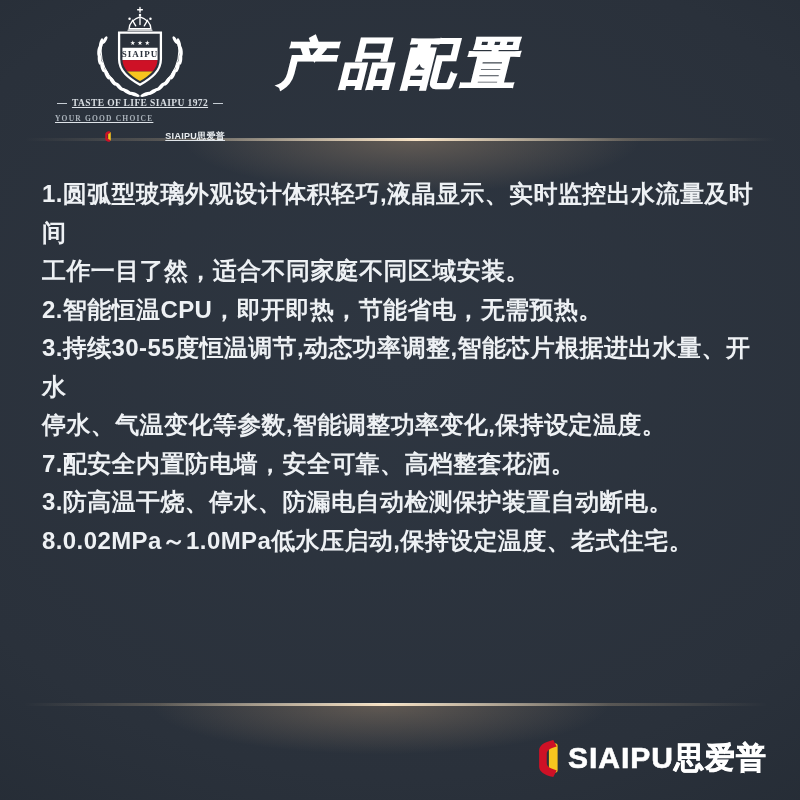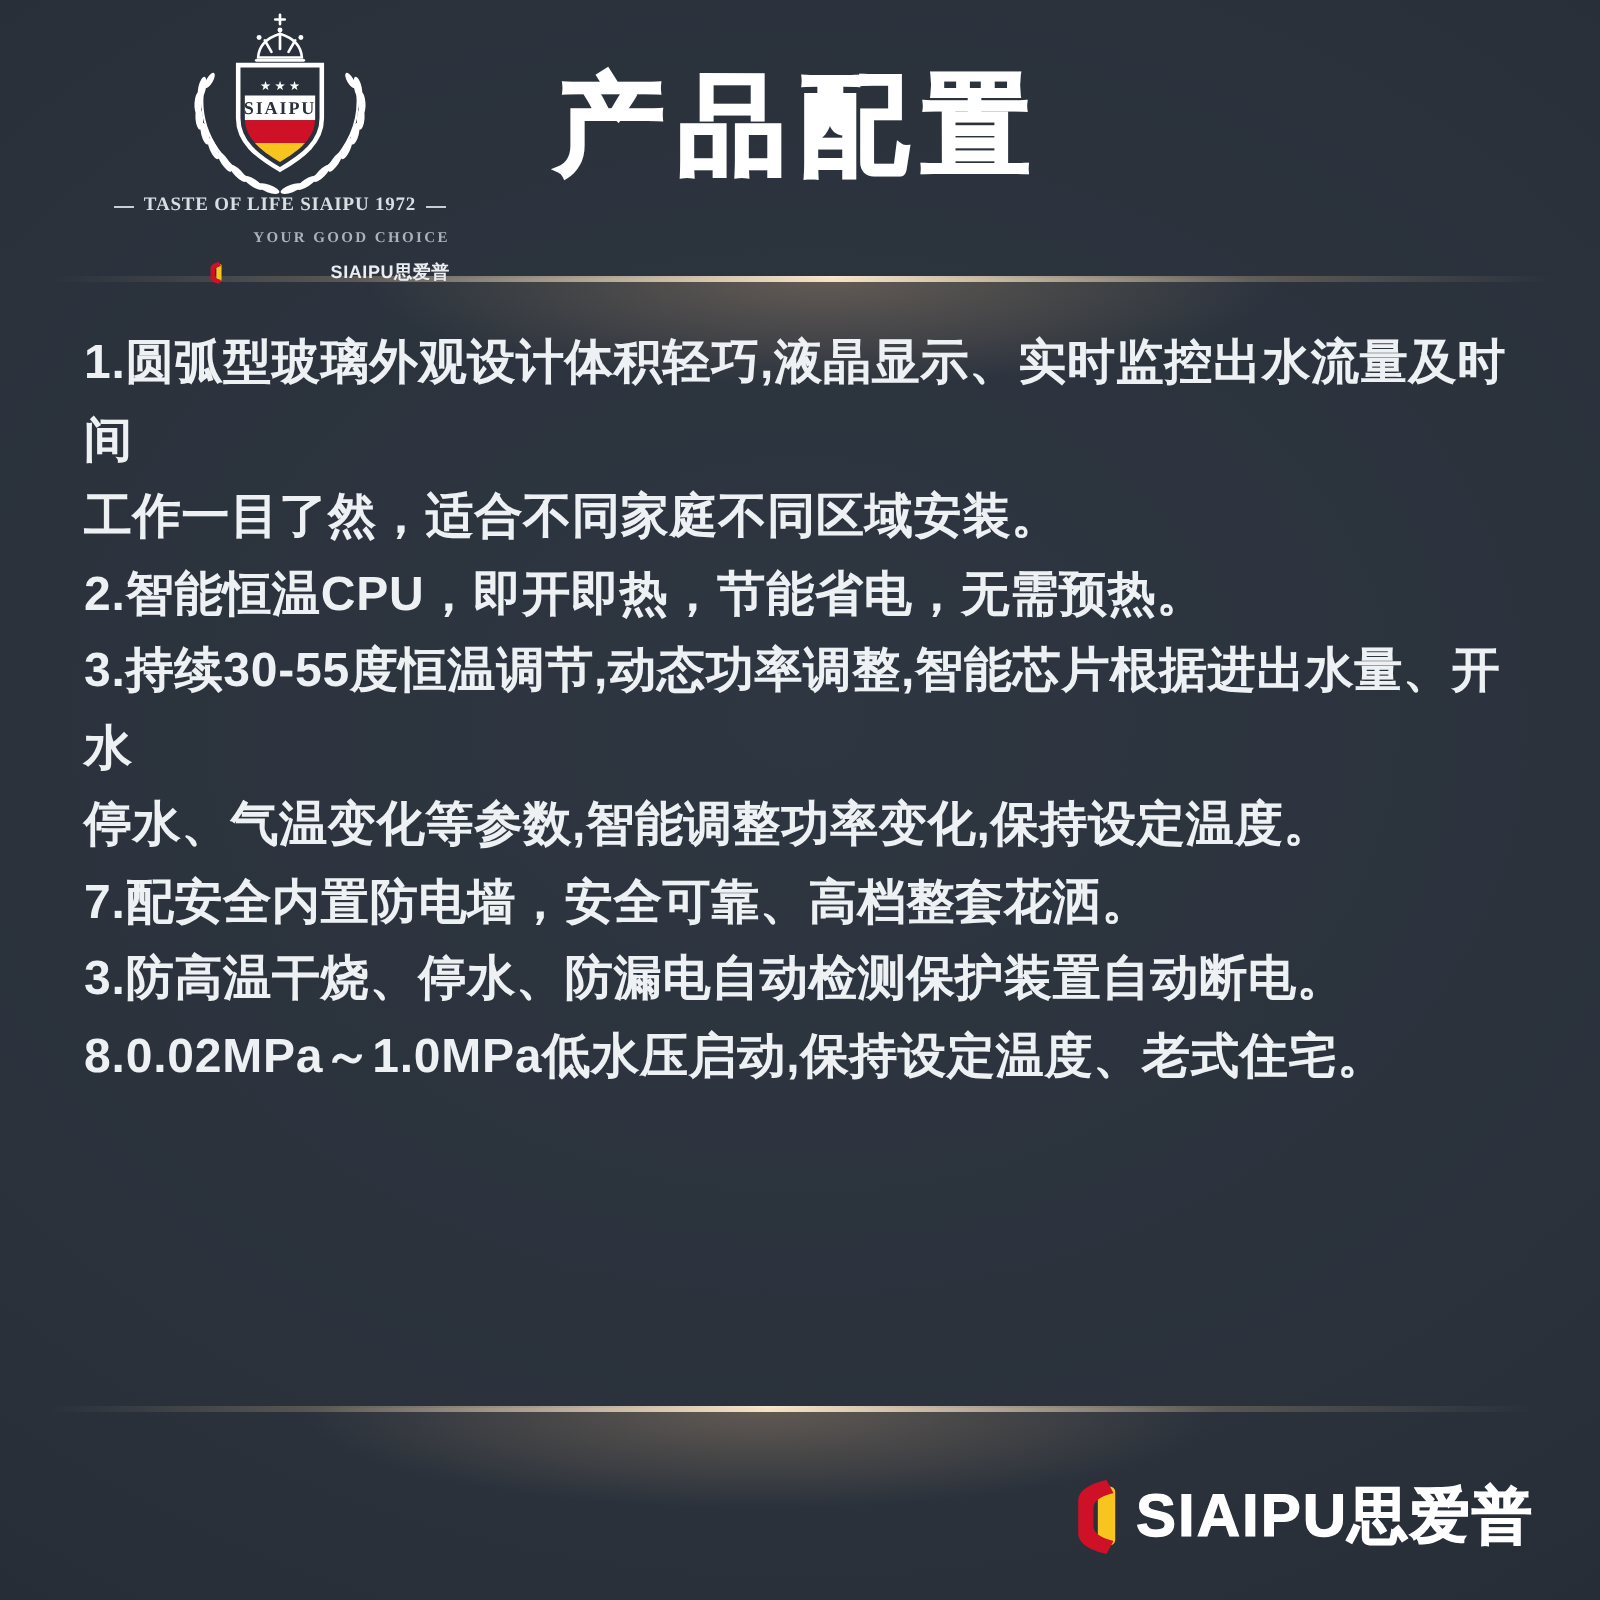--- a/index.html
+++ b/index.html
@@ -23,37 +23,37 @@
   .glow{position:absolute;pointer-events:none;}
   .glow-top{
     top:139px;left:110px;width:580px;height:75px;
     background:radial-gradient(ellipse 55% 100% at 52% 0%, rgba(255,205,150,0.26), rgba(255,205,150,0) 72%);
   }
   .glow-bottom{
     top:704px;left:90px;width:580px;height:70px;
     background:radial-gradient(ellipse 55% 100% at 50% 0%, rgba(255,205,150,0.26), rgba(255,205,150,0) 72%);
   }
   
-  .emblem{position:absolute;left:55px;top:5px;width:170px;text-align:right;color:#dfe4e9;}
+  .emblem{position:absolute;left:55px;top:5px;width:170px;text-align:left;color:#dfe4e9;text-decoration:underline;}
   .emblem svg{display:block;margin:0 auto;}
   .tagline-row{display:flex;align-items:center;gap:5px;margin:-2px 2px 0 2px;
     font-family:"Liberation Serif","DejaVu Serif",serif;font-size:9.5px;font-weight:bold;
     letter-spacing:.4px;color:#d9dee3;white-space:nowrap;}
   .tg-line{flex:1;height:1px;background:#c6cdd4;}
   .subtagline{margin-top:6px;font-family:"Liberation Serif","DejaVu Serif",serif;
     font-size:7.5px;font-weight:bold;letter-spacing:1.2px;color:#aab2ba;}
   .mini-logo{margin-top:7px;display:flex;justify-content:center;align-items:center;gap:3px;
     font-size:9px;font-weight:bold;color:#e9edf0;letter-spacing:.3px;}
   .page-title{
     position:absolute;left:0;top:26px;width:800px;margin:0;text-align:center;
     font-size:54px;line-height:74px;font-weight:bold;color:#ffffff;
-    letter-spacing:7px;-webkit-text-stroke:1.6px #ffffff;
+    letter-spacing:7px;font-style:italic;-webkit-text-stroke:1.6px #ffffff;
   }
   
-  .features{position:absolute;left:42px;top:163px;width:716px;color:#eef1f4;}
+  .features{position:absolute;left:42px;top:175px;width:716px;color:#eef1f4;}
   .feature{
     white-space:pre-line;
     font-size:24px;line-height:38.5px;font-weight:600;letter-spacing:.4px;
   }
   
   .brand-footer{position:absolute;right:33px;bottom:21px;display:flex;align-items:center;gap:7px;}
   .brand-text{font-size:30px;font-weight:bold;color:#ffffff;letter-spacing:1px;
     -webkit-text-stroke:.6px #ffffff;}
 </style>
 </head>

